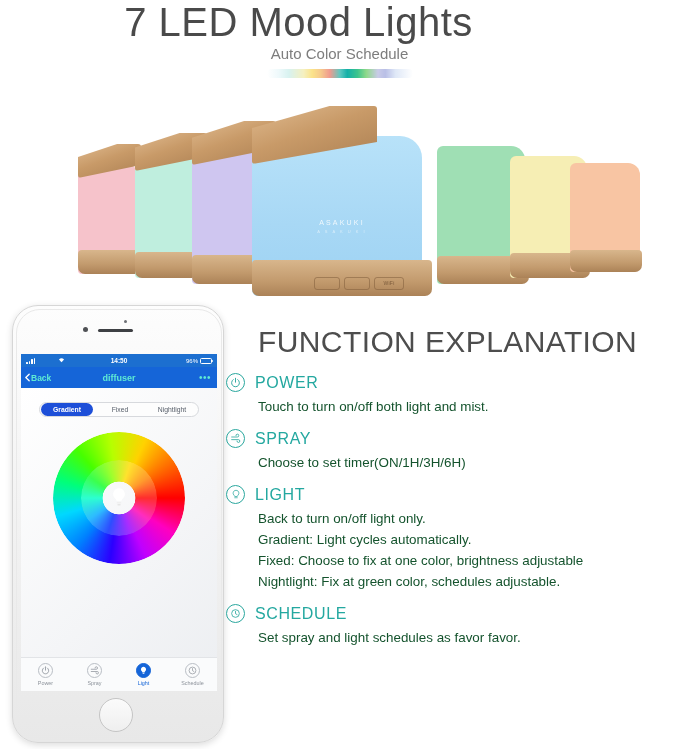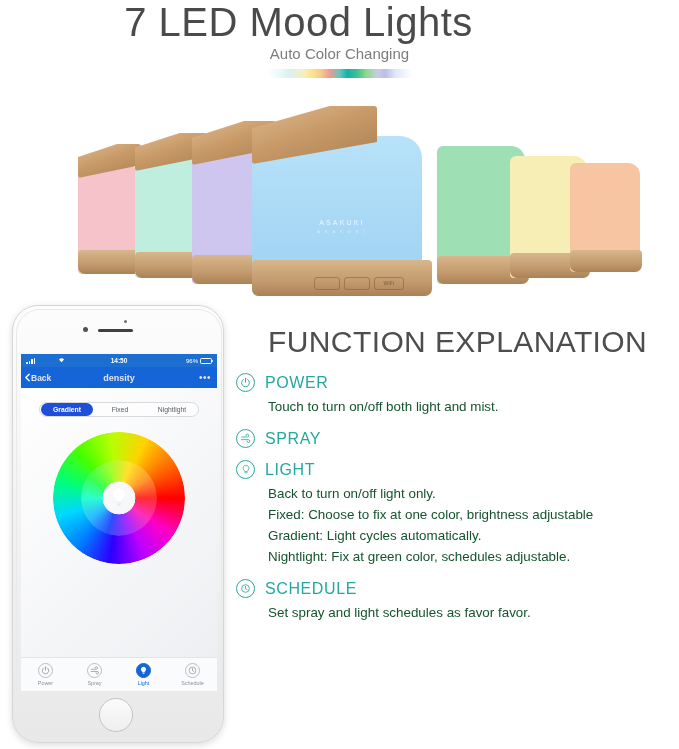--- a/index.html
+++ b/index.html
@@ -143,21 +143,21 @@
   #sb-batt-fill { height: 100%; width: 94%; background: #fff; border-radius: 0.5px; }
   #sb-batt-shell:after {
     content:''; position:absolute; right:-2.2px; top:1.6px;
     width:1.3px; height:2.4px; background:#fff; border-radius:0 1px 1px 0;
   }
 
   
   #nav-bar {
     height: 21px; width: 100%; background: #1565d8;
     display: flex; align-items: center; position: relative;
-    color: #e5e5e5;
+    color: #5eead4;
   }
   #nav-back { margin-left: 4px; font-size: 8.5px; font-weight: 600; display:flex; align-items:center; gap:1px;}
   #nav-title {
     position: absolute; left: 0; width: 100%; text-align: center;
     font-size: 9px; font-weight: 700;
   }
   #nav-more { margin-left: auto; margin-right: 6px; font-size: 10px; letter-spacing: 0.5px; z-index:2;}
 
   
   #app-content {
@@ -225,21 +225,21 @@
     display: flex; align-items: center; justify-content: center;
     color: #8d939b;
   }
   .tab-item.active .tab-circle {
     background: #1565d8; border-color: #1565d8; color: #fff;
   }
   .tab-label { font-size: 5.4px; color: #8d939b; }
   .tab-item.active .tab-label { color: #1565d8; }
 
   
-  #explain { position: absolute; left: 236px; top: 325px; width: 430px; }
+  #explain { position: absolute; left: 226px; top: 325px; width: 430px; }
   #explain-title {
     font-size: 30px; font-weight: 400; color: #4d4d4d;
     letter-spacing: 0.4px; margin-left: 32px; margin-bottom: 14px;
     white-space: nowrap;
   }
   .fn-block { position: relative; margin-bottom: 12px; }
   .fn-head { display: flex; align-items: center; gap: 10px; }
   .fn-icon {
     width: 19px; height: 19px; border-radius: 50%;
     border: 1.2px solid #2aa79e;
@@ -256,21 +256,21 @@
     white-space: nowrap;
   }
 </style>
 </head>
 <body>
 
 <div id="header">
   <div id="hero-title">
     <span class="num">7</span><span> LED Mood Lights</span>
   </div>
-  <div id="hero-sub">Auto Color Changing</div>
+  <div id="hero-sub">Auto Color Schedule</div>
   <div id="gradient-bar"></div>
 </div>
 
 <div id="lineup">
 
   <div class="diffuser" style="left:78px; bottom:22px; width:72px; height:130px;">
     <div class="body-shell" style="width:63px;height:110px;background:#f6c3cb;"></div>
     <div class="wood-top" style="left:0;top:0;width:63px;height:34px;"></div>
     <div class="wood-base" style="width:72px;height:24px;"></div>
   </div>
@@ -343,21 +343,21 @@
       </span>
     </div>
 
     <div id="nav-bar">
       <span id="nav-back">
         <svg width="5" height="9" viewBox="0 0 6 10" aria-hidden="true">
           <path d="M5 1 L1 5 L5 9" stroke="#fff" stroke-width="1.6" fill="none" stroke-linecap="round" stroke-linejoin="round"></path>
         </svg>
         <span>Back</span>
       </span>
-      <span id="nav-title">density</span>
+      <span id="nav-title">diffuser</span>
       <span id="nav-more">•••</span>
     </div>
 
     <div id="app-content">
 
       <div id="seg-control">
         <div class="seg active">Gradient</div>
         <div class="seg">Fixed</div>
         <div class="seg">Nightlight</div>
       </div>
@@ -440,37 +440,38 @@
     <div class="fn-head">
       <span class="fn-icon">
         <svg width="12" height="11" viewBox="0 0 16 14" fill="none" aria-hidden="true">
           <path d="M2.2 5 h7.6 a1.9 1.9 0 1 0 -1.9 -1.9" stroke="#2aa79e" stroke-width="1.1" stroke-linecap="round"></path>
           <path d="M2.2 8.5 h9 a1.9 1.9 0 1 1 -1.9 1.9" stroke="#2aa79e" stroke-width="1.1" stroke-linecap="round"></path>
         </svg>
       </span>
       <span class="fn-name">SPRAY</span>
     </div>
     <div class="fn-lines">
+      <div class="fn-line">Choose to set timer(ON/1H/3H/6H)</div>
     </div>
   </div>
 
   <div class="fn-block">
     <div class="fn-head">
       <span class="fn-icon">
         <svg width="10" height="12" viewBox="0 0 14 17" fill="none" aria-hidden="true">
           <path d="M7 1.8 a4.1 4.1 0 0 1 2.7 7.2 c-0.6 0.5 -0.8 1 -0.9 1.6 h-3.6 c-0.1 -0.6 -0.3 -1.1 -0.9 -1.6 A4.1 4.1 0 0 1 7 1.8 Z" stroke="#2aa79e" stroke-width="1.05" fill="none"></path>
           <line x1="5.2" y1="12.4" x2="8.8" y2="12.4" stroke="#2aa79e" stroke-width="1.05" stroke-linecap="round"></line>
         </svg>
       </span>
       <span class="fn-name">LIGHT</span>
     </div>
     <div class="fn-lines">
       <div class="fn-line">Back to turn on/off light only.</div>
+      <div class="fn-line">Gradient: Light cycles automatically.</div>
       <div class="fn-line">Fixed: Choose to fix at one color, brightness adjustable</div>
-      <div class="fn-line">Gradient: Light cycles automatically.</div>
       <div class="fn-line">Nightlight: Fix at green color, schedules adjustable.</div>
     </div>
   </div>
 
   <div class="fn-block">
     <div class="fn-head">
       <span class="fn-icon">
         <svg width="11" height="11" viewBox="0 0 14 14" fill="none" aria-hidden="true">
           <circle cx="7" cy="7" r="4.9" stroke="#2aa79e" stroke-width="1.05"></circle>
           <path d="M7 4.2 V7.2 L9 8.4" stroke="#2aa79e" stroke-width="1.05" stroke-linecap="round" stroke-linejoin="round"></path>

